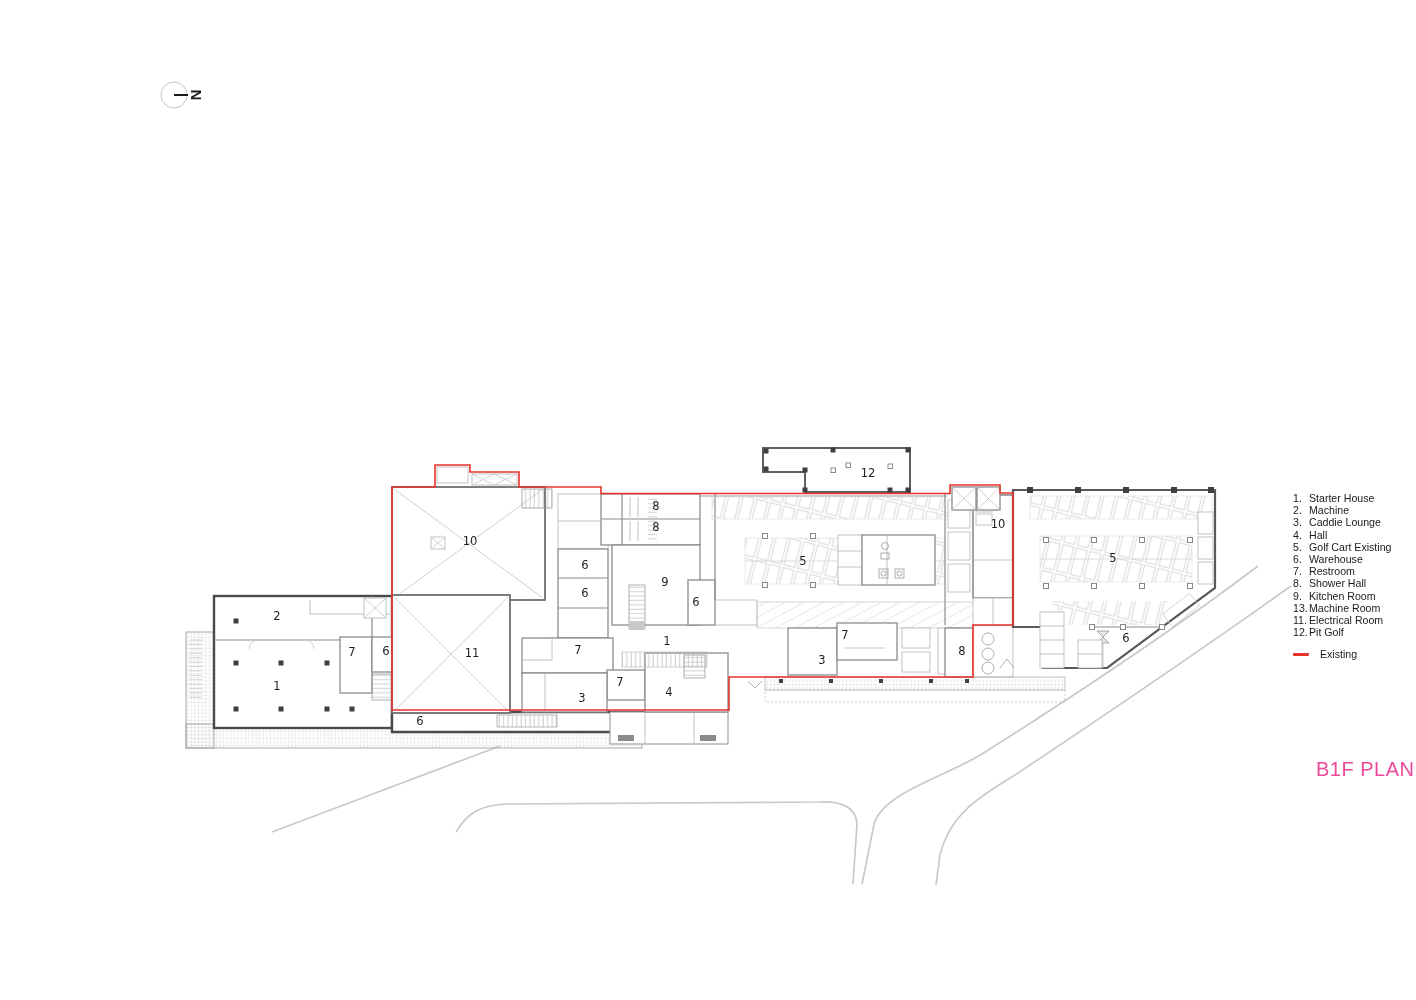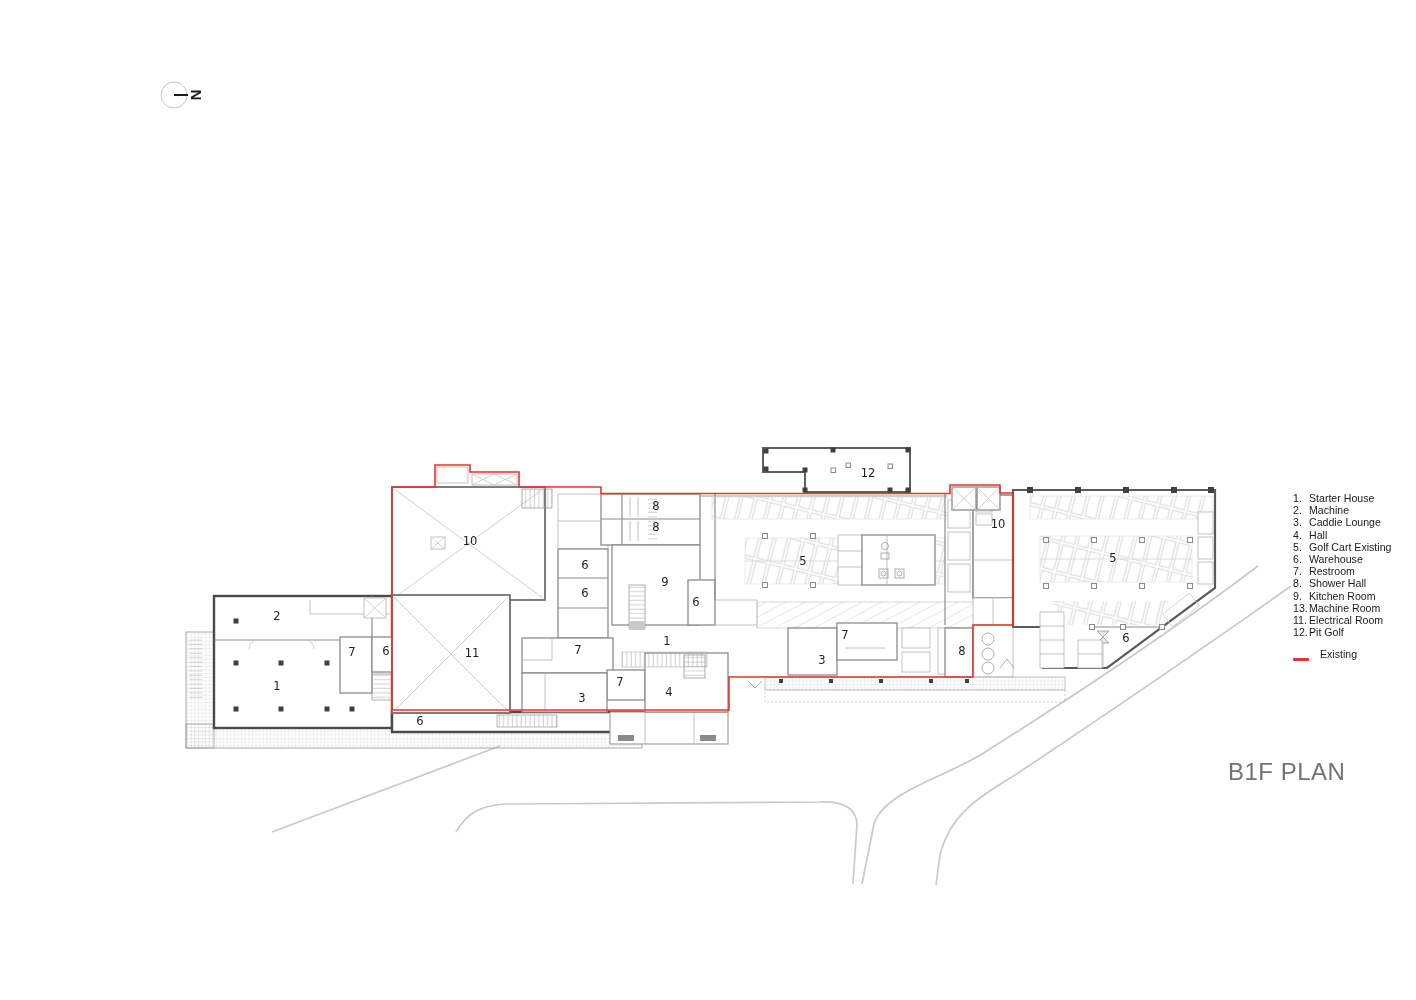--- a/index.html
+++ b/index.html
@@ -22,24 +22,24 @@
   
   .labels{position:absolute;left:0;top:0;width:100%;height:100%;pointer-events:none;}
   .room-label{position:absolute;transform:translate(-50%,-50%);
               font-family:"DejaVu Sans",sans-serif;font-size:11.5px;color:#1f1f1f;}
   
   .legend{position:absolute;left:1293px;top:492px;font-size:10.6px;color:#1a1a1a;
           line-height:12.2px;white-space:nowrap;}
   .legend-item{display:flex;}
   .lnum{display:inline-block;min-width:16px;}
   .llabel{display:inline-block;}
-  .legend-existing{display:flex;align-items:flex-end;margin-top:10px;}
+  .legend-existing{display:flex;align-items:center;margin-top:10px;}
   .swatch{display:inline-block;width:16px;height:2.6px;margin-right:11px;border-radius:1px;}
   
-  .title{position:absolute;left:1228px;top:758px;font-size:24px;color:#737373;
+  .title{position:absolute;left:1316px;top:758px;font-size:20px;color:#ec4899;
          letter-spacing:0.5px;font-family:"Liberation Sans",sans-serif;}
   svg text.north-n{font-family:"Liberation Sans",sans-serif;font-size:15px;font-weight:bold;fill:#1a1a1a;}
 </style>
 </head>
 <body>
 
 <div class="canvas">
 
 <svg class="plan" width="1416" height="1000" viewBox="0 0 1416 1000">
   <defs>

